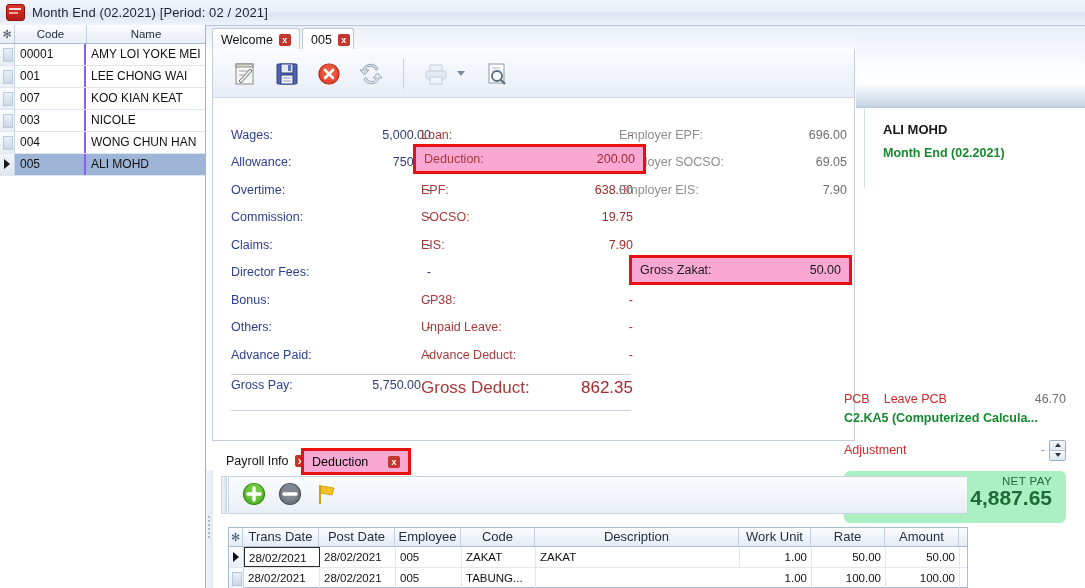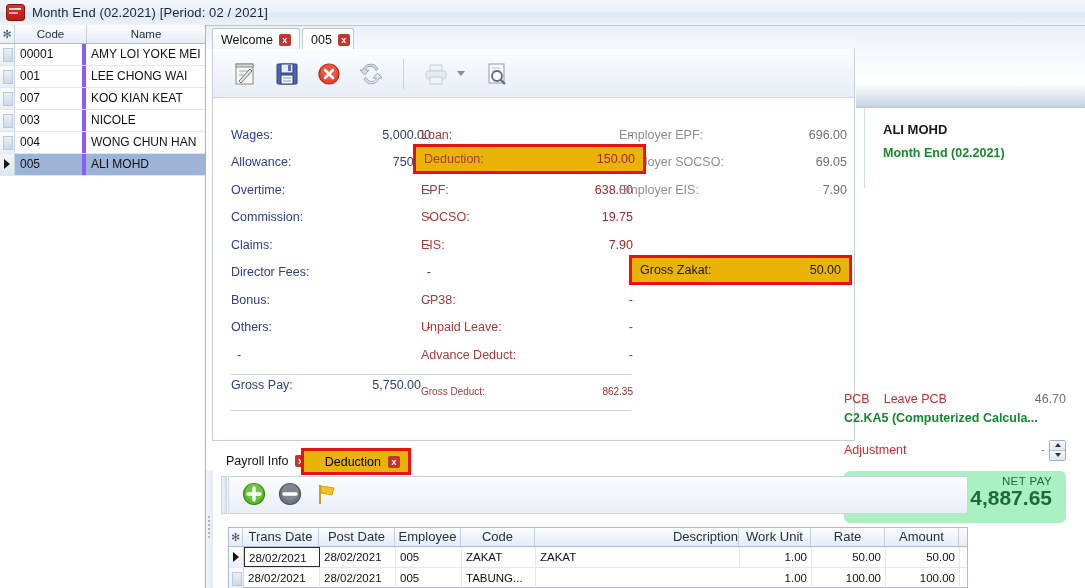--- a/index.html
+++ b/index.html
@@ -62,21 +62,21 @@
   .lp-marker .sq{
     position:absolute;left:3px;top:4px;width:8px;height:12px;
     background:linear-gradient(to bottom,#eaf0f8,#ccd8e8);border:1px solid #b9c8db;
   }
   .lp-marker .arrow{
     position:absolute;left:4px;top:5px;width:0;height:0;
     border-top:5px solid transparent;border-bottom:5px solid transparent;border-left:6px solid #1a1a1a;
     display:none;
   }
   .lp-row.selected .lp-marker .arrow{display:block;}
-  .lp-code{width:71px;border-right:4px solid #8b5cf6;font-size:12px;color:#111;line-height:21px;padding-left:5px;box-sizing:border-box;}
+  .lp-code{width:71px;border-right:2px solid #8b5cf6;font-size:12px;color:#111;line-height:21px;padding-left:5px;box-sizing:border-box;}
   .lp-name{width:118px;font-size:12px;color:#111;line-height:21px;padding-left:5px;box-sizing:border-box;}
 
   
   .tabstrip{
     position:absolute;left:212px;top:28px;width:873px;height:22px;
   }
   .tab{
     position:absolute;top:0;height:22px;
     display:flex;align-items:center;gap:6px;
     padding:0 8px;box-sizing:border-box;
@@ -123,25 +123,25 @@
   .c1 .plabel{color:#2c3e8f;}
   .c1 .pval{color:#2f3d72;}
   .c2 .plabel{color:#a83a3a;}
   .c2 .pval{color:#a02b2b;}
   .c3 .plabel{color:#8d8d8d;}
   .c3 .pval{color:#6f6f6f;}
 
   .gross-rule{position:absolute;left:18px;width:400px;height:1px;background:#c9d2dd;}
   .gross-row{position:absolute;left:18px;top:383px;width:402px;height:26px;}
   .gross-left{position:absolute;left:0;top:0;width:190px;display:flex;font-size:12.5px;}
-  .gross-right{position:absolute;left:190px;top:8px;width:212px;display:flex;font-size:10px;}
+  .gross-right{position:absolute;left:190px;top:0;width:212px;display:flex;font-size:17px;}
 
   
   .hl{
-    position:absolute;border:3px solid #e8110f;background:#eab308;box-sizing:border-box;
+    position:absolute;border:3px solid #e8110f;background:#f9a8d4;box-sizing:border-box;
   }
   .hl-deduction{left:413px;top:144px;width:233px;height:30px;}
   .hl-zakat{left:629px;top:255px;width:223px;height:30px;}
   .hl-tab{left:301px;top:448px;width:110px;height:27px;}
 
   .hl-inner{
     position:absolute;display:flex;align-items:center;font-size:12.5px;
     height:100%;left:0;top:0;width:100%;box-sizing:border-box;padding:0 8px 0 8px;
   }
   .hl-inner .l{flex:1;}
@@ -389,20 +389,21 @@
         </div>
         <div class="prow">
           <span class="plabel">Bonus:</span>
           <span class="pval">-</span>
         </div>
         <div class="prow">
           <span class="plabel">Others:</span>
           <span class="pval">-</span>
         </div>
         <div class="prow">
+          <span class="plabel">Advance Paid:</span>
           <span class="pval">-</span>
         </div>
       </div>
     <div class="col col2 c2" id="col-deductions">
         <div class="prow">
           <span class="plabel">Loan:</span>
           <span class="pval">-</span>
         </div>
         <div class="prow" style="visibility: hidden;">
           <span class="plabel">Deduction:</span>
@@ -486,21 +487,21 @@
 
     <div class="netpay">
       <div class="cap">NET PAY</div>
       <div class="amt">4,887.65</div>
     </div>
   </div>
 
   <div class="hl hl-deduction">
     <div class="hl-inner">
       <span class="l" style="color:#a83a3a;">Deduction:</span>
-      <span class="v" style="color:#a02b2b;">150.00</span>
+      <span class="v" style="color:#a02b2b;">200.00</span>
     </div>
   </div>
 
   <div class="hl hl-zakat">
     <div class="hl-inner">
       <span class="l" style="color:#1a1a1a;">Gross Zakat:</span>
       <span class="v" style="color:#1a1a1a;">50.00</span>
     </div>
   </div>
 
@@ -510,21 +511,21 @@
   </div>
 
   <div class="bottom-tabs">
     <div class="btab btab-payroll">
       <span>Payroll Info</span>
       <span class="tab-x">x</span>
     </div>
   </div>
 
   <div class="hl hl-tab">
-    <div class="hl-inner" style="justify-content:flex-end;gap:7px;">
+    <div class="hl-inner" style="justify-content:space-between;">
       <span>Deduction</span>
       <span class="tab-x">x</span>
     </div>
   </div>
 
   <div class="gt-bar"></div>
   <div class="grid-toolbar">
     <div>
       <svg width="26" height="26" viewBox="0 0 26 26">
         <circle cx="13" cy="13" r="10.5" fill="#5cb82e" stroke="#3b8a16" stroke-width="1.2"></circle>
@@ -551,21 +552,21 @@
       <div class="dots"></div>
     </div>
 
   <div class="dgrid">
     <div class="dg-head" id="dg-head">
         <div class="dg-h dg-star">✻</div>
         <div class="dg-h" style="width: 76px;">Trans Date</div>
         <div class="dg-h" style="width: 76px;">Post Date</div>
         <div class="dg-h" style="width: 66px;">Employee</div>
         <div class="dg-h" style="width: 74px;">Code</div>
-        <div class="dg-h" style="width: 204px; text-align: right;">Description</div>
+        <div class="dg-h" style="width: 204px;">Description</div>
         <div class="dg-h" style="width: 72px;">Work Unit</div>
         <div class="dg-h" style="width: 74px;">Rate</div>
         <div class="dg-h" style="width: 74px;">Amount</div>
       </div>
     <div id="dg-body">
         <div class="dg-row">
           <div class="dg-marker">
             <span class="arrow"></span>
           </div>
           <div class="dg-c cell-focus" style="width: 76px;">28/02/2021</div>

